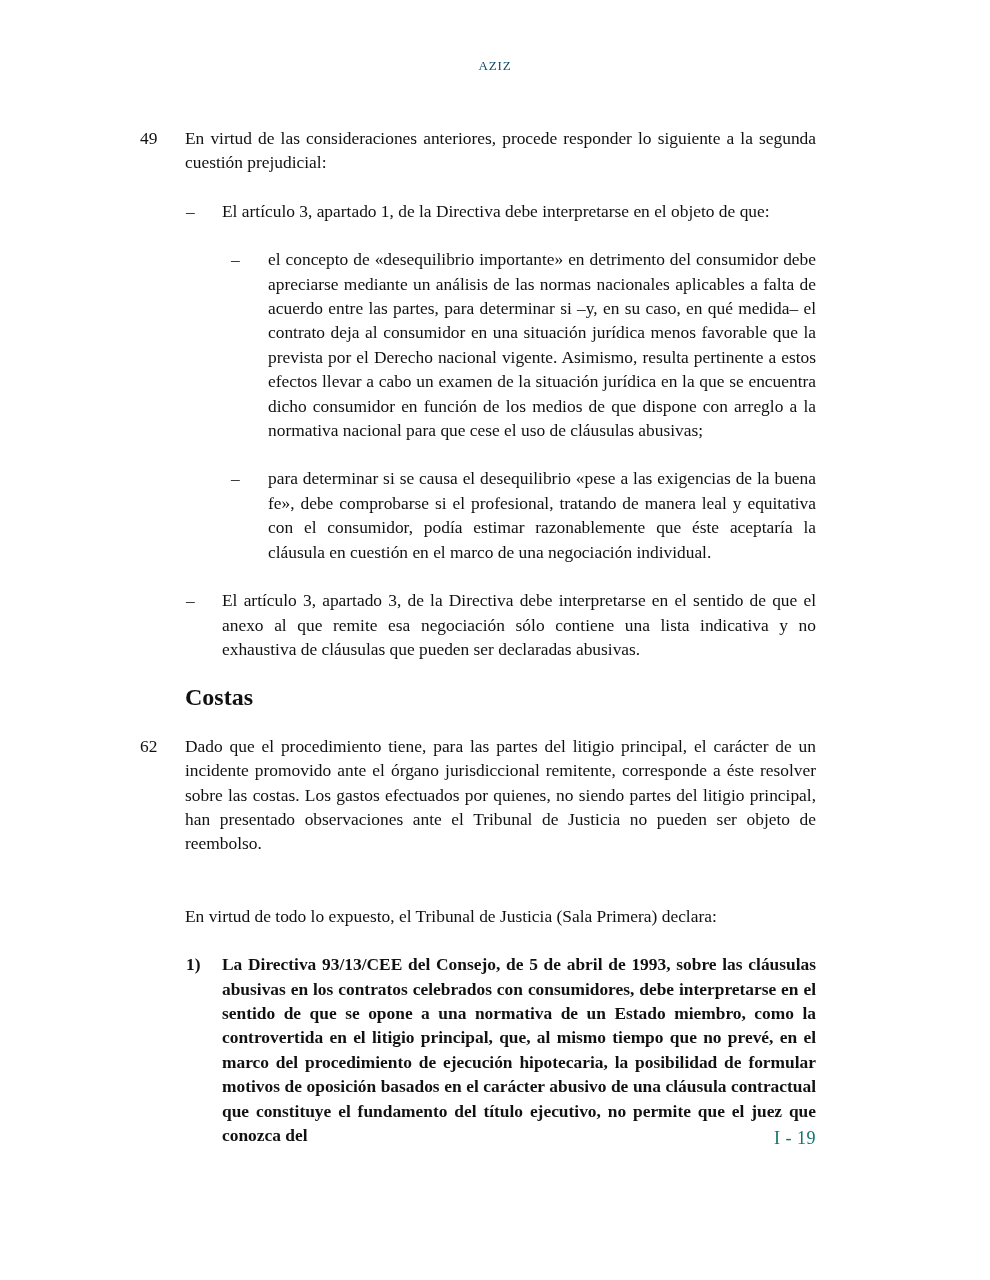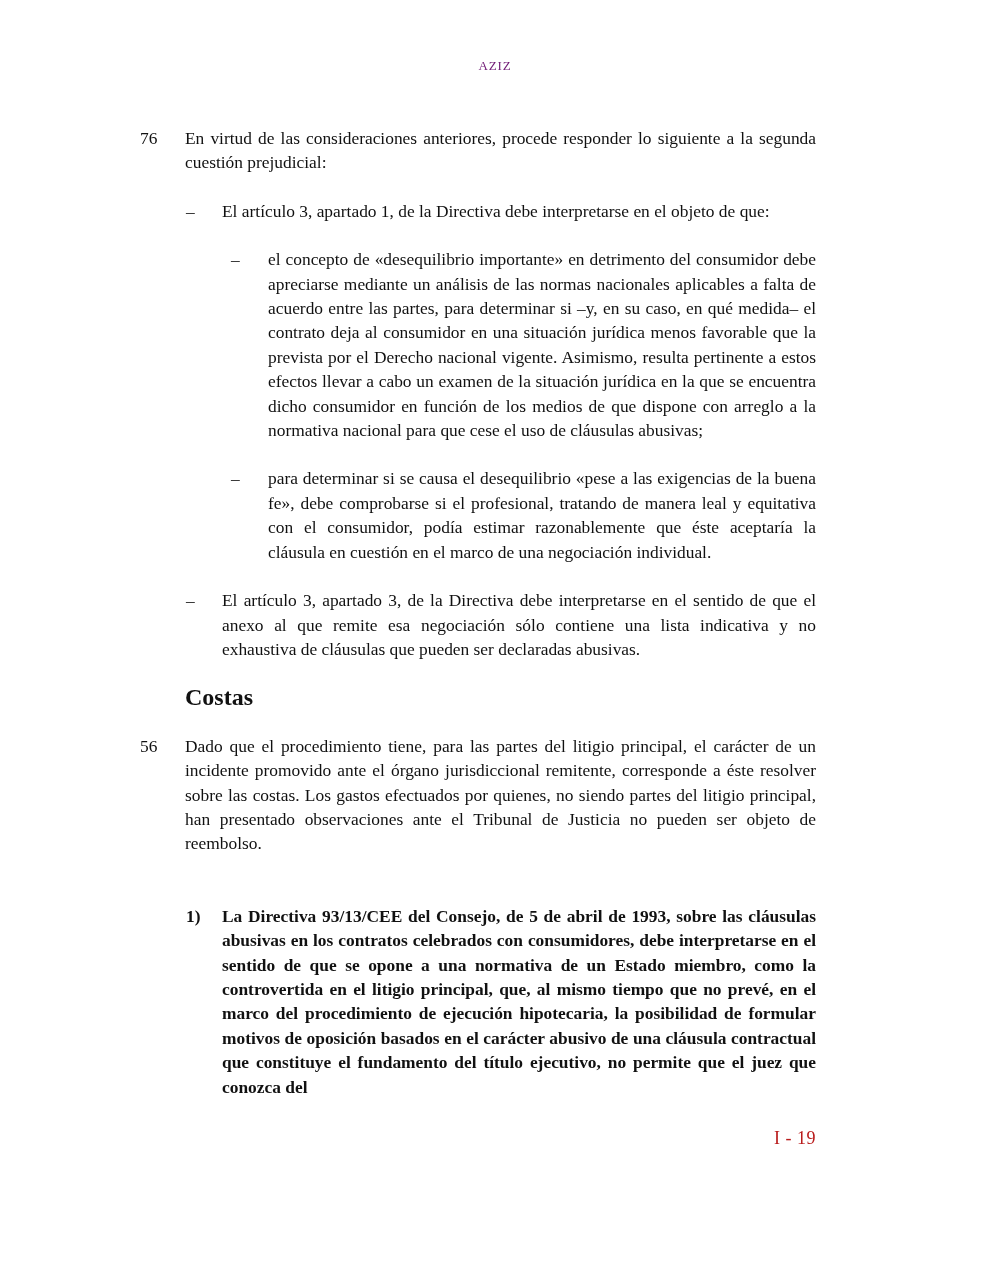--- a/index.html
+++ b/index.html
@@ -21,21 +21,21 @@
   
   .running-header {
     position: absolute;
     top: 58px;
     left: 0;
     width: 990px;
     text-align: center;
     font-size: 13px;
     letter-spacing: 0.9px;
     font-variant: small-caps;
-    color: #701a75;
+    color: #0c4a6e;
   }
 
   
   .body-area {
     position: absolute;
     top: 126px;
     left: 140px;
     width: 676px;   
     font-size: 17.4px;
     line-height: 24.4px;
@@ -131,34 +131,34 @@
 
   
   .page-number {
     position: absolute;
     left: 0;
     top: 1128px;
     width: 816px;
     text-align: right;
     font-size: 18px;
     letter-spacing: 0.5px;
-    color: #b91c1c;
+    color: #0f766e;
   }
 </style>
 </head>
 <body>
 
 <div class="page">
 
   <div class="running-header">AZIZ</div>
 
   <div class="body-area">
 
     <div class="para">
-      <span class="num">76</span>
+      <span class="num">49</span>
       <span class="txt">En virtud de las consideraciones anteriores, procede responder lo siguiente a la segunda cuestión prejudicial:</span>
     </div>
 
     <div class="dash1">
       <span class="marker">–</span>
       <span class="txt">El artículo 3, apartado 1, de la Directiva debe interpretarse en el objeto de que:</span>
     </div>
 
     <div class="dash2">
       <span class="marker">–</span>
@@ -171,26 +171,29 @@
     </div>
 
     <div class="dash1">
       <span class="marker">–</span>
       <span class="txt">El artículo 3, apartado 3, de la Directiva debe interpretarse en el sentido de que el anexo al que remite esa negociación sólo contiene una lista indicativa y no exhaustiva de cláusulas que pueden ser declaradas abusivas.</span>
     </div>
 
     <div class="heading">Costas</div>
 
     <div class="para">
-      <span class="num">56</span>
+      <span class="num">62</span>
       <span class="txt">Dado que el procedimiento tiene, para las partes del litigio principal, el carácter de un incidente promovido ante el órgano jurisdiccional remitente, corresponde a éste resolver sobre las costas. Los gastos efectuados por quienes, no siendo partes del litigio principal, han presentado observaciones ante el Tribunal de Justicia no pueden ser objeto de reembolso.</span>
     </div>
 
     <div class="spacer-lg"></div>
 
+    <div class="plain">
+      <span class="txt">En virtud de todo lo expuesto, el Tribunal de Justicia (Sala Primera) declara:</span>
+    </div>
 
     <div class="ruling">
       <span class="marker">1)</span>
       <span class="txt">La Directiva 93/13/CEE del Consejo, de 5 de abril de 1993, sobre las cláusulas abusivas en los contratos celebrados con consumidores, debe interpretarse en el sentido de que se opone a una normativa de un Estado miembro, como la controvertida en el litigio principal, que, al mismo tiempo que no prevé, en el marco del procedimiento de ejecución hipotecaria, la posibilidad de formular motivos de oposición basados en el carácter abusivo de una cláusula contractual que constituye el fundamento del título ejecutivo, no permite que el juez que conozca del</span>
     </div>
 
   </div>
 
   <div class="page-number">I - 19</div>
 

